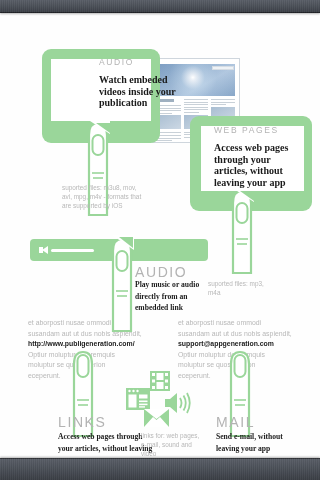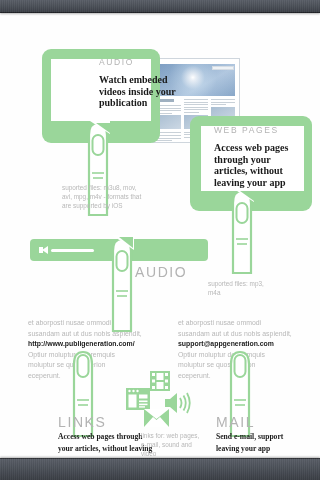--- a/index.html
+++ b/index.html
@@ -267,20 +267,21 @@
         <path d="M13 16 Q13 4 22 4 Q31 4 31 16 L31 96 L13 96 Z" fill="#ffffff" stroke="#9ad69a" stroke-width="2.2"></path>
         <rect x="16.5" y="16" width="11" height="20" rx="5.5" fill="#ffffff" stroke="#9ad69a" stroke-width="2"></rect>
         <line x1="16" y1="56" x2="28" y2="56" stroke="#9ad69a" stroke-width="1.6"></line>
         <line x1="17" y1="61" x2="27" y2="61" stroke="#9ad69a" stroke-width="1.6"></line>
         <path d="M12 0 L34 0 L34 15 Z" fill="#ffffff"></path>
         <path d="M19 2 L33 2 L33 13 Z" fill="#9ad69a"></path>
       </svg>
     </div>
 
     <div id="audio-label" class="label">AUDIO</div>
+    <div id="audio-head" class="serif-bold">Play music or audio directly from an embedded link</div>
     <div id="audio-files" class="muted">suported files: mp3, m4a</div>
 
     <div class="lorem" id="lorem-left">
       <div class="ln">et aborposti nusae ommodi</div>
       <div class="ln">susandam aut ut dus nobis aspiendit,</div>
       <div class="link">http://www.publigeneration.com/</div>
       <div class="ln">Optiur moluptur doloremquis</div>
       <div class="ln">moluptur se        quos everion</div>
       <div class="ln">eceperunt.</div>
     </div>
@@ -350,18 +351,18 @@
         <path d="M0 18 L9 8 L12.5 11 L16 8 L25 18 Z" fill="#ffffff"></path>
       </svg>
     </div>
 
     <div id="links-label" class="label">LINKS</div>
     <div id="links-head" class="serif-bold">Access web pages through your articles, without leaving your app</div>
 
     <div id="icon-caption" class="muted">links for: web pages, e-mail, sound and video</div>
 
     <div id="mail-label" class="label">MAIL</div>
-    <div id="mail-head" class="serif-bold">Send e-mail, support leaving your app</div>
+    <div id="mail-head" class="serif-bold">Send e-mail, without leaving your app</div>
 
   </div>
 
   <div class="chrome-bar bottom"></div>
 </div>
 
 </body></html>

